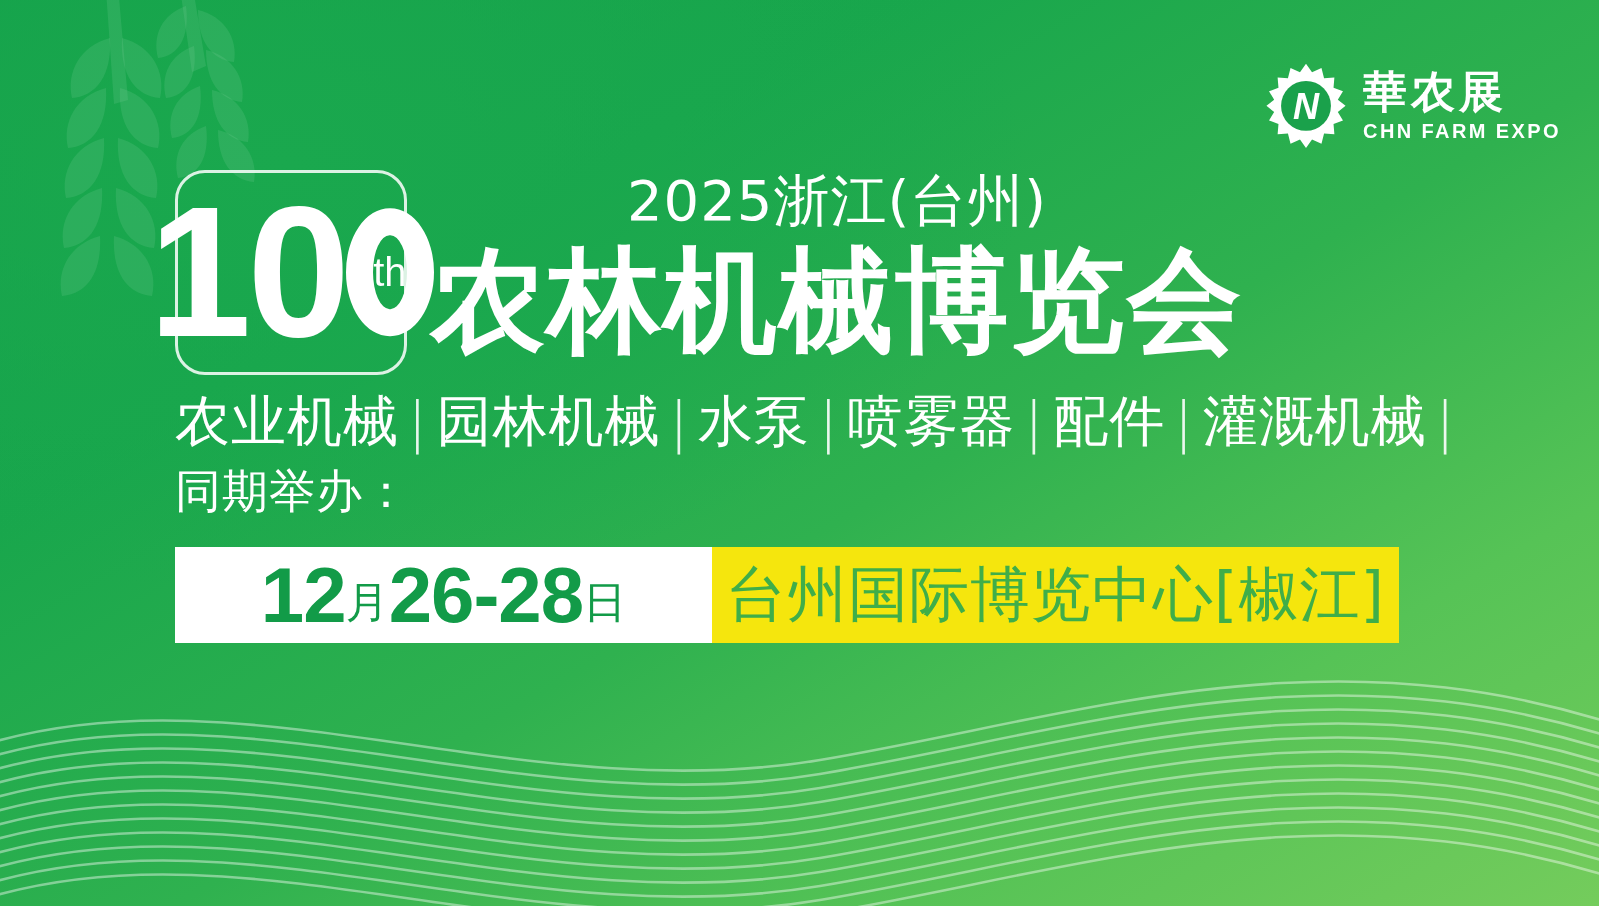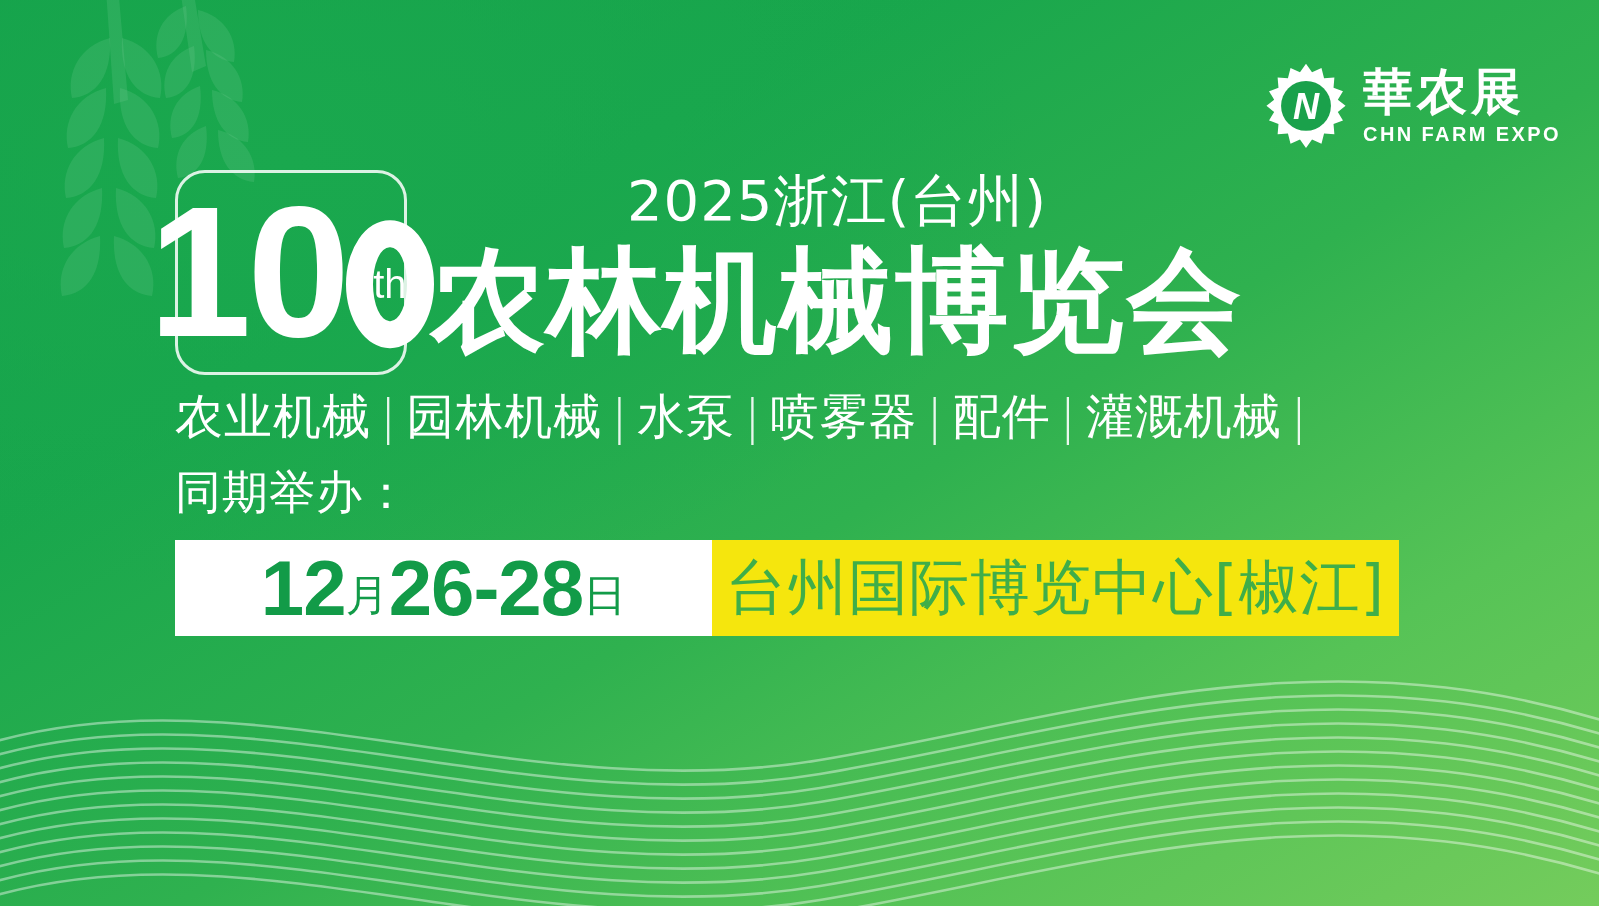--- a/index.html
+++ b/index.html
@@ -22,37 +22,37 @@
   .waves svg{width:100%;height:100%;display:block;}
   
   .brand{
     position:absolute;right:38px;top:62px;
     display:flex;align-items:center;gap:14px;
   }
   .brand-gear{width:86px;height:86px;flex:0 0 auto;}
   .brand-gear svg{display:block;width:100%;height:100%;}
   .brand-text{display:flex;flex-direction:column;align-items:flex-start;line-height:1;}
   .brand-cn{
-    color:#fff;font-size:50px;font-weight:bold;letter-spacing:4px;
+    color:#fff;font-size:44px;font-weight:bold;letter-spacing:4px;
     font-family:"DejaVu Sans","Liberation Sans",sans-serif;
   }
   .brand-en{
     color:#fff;font-size:20px;font-weight:bold;letter-spacing:2.4px;margin-top:7px;
   }
   
   .main{position:absolute;left:175px;top:170px;width:1230px;}
   .titlerow{display:flex;align-items:flex-start;}
   .badge{
     width:232px;height:205px;flex:0 0 auto;
     border:3px solid rgba(255,255,255,.85);border-radius:30px;
     position:relative;box-sizing:border-box;
   }
   .badge-inner{
     position:absolute;left:0;right:0;top:50%;transform:translateY(-50%);
-    display:flex;align-items:flex-end;justify-content:center;
+    display:flex;align-items:center;justify-content:center;
   }
   .badge-one{
     color:#fff;font-size:185px;font-weight:bold;line-height:.82;
     font-family:"Liberation Sans",sans-serif;letter-spacing:-4px;
   }
   .badge-o{
     width:128px;height:128px;border-radius:50%;
     border:27px solid #fff;box-sizing:border-box;
     display:flex;align-items:center;justify-content:center;
     position:relative;
@@ -68,40 +68,40 @@
     white-space:nowrap;
   }
   .t-main{
     color:#fff;font-size:114px;line-height:1.08;font-weight:bold;
     letter-spacing:2px;margin-top:10px;white-space:nowrap;
     font-family:"DejaVu Sans","Liberation Sans",sans-serif;
   }
   
   .cats{
     margin-top:10px;display:flex;align-items:center;
-    color:#fff;font-size:48px;font-weight:normal;letter-spacing:1px;
+    color:#fff;font-size:55px;font-weight:normal;letter-spacing:1px;
     font-family:"DejaVu Sans","Liberation Sans",sans-serif;white-space:nowrap;
   }
   .cat-sep{margin:0 9px;font-weight:300;opacity:.9;}
   
   .eng{
     margin-top:12px;color:#fff;font-size:32.5px;font-weight:normal;
     letter-spacing:2.1px;white-space:nowrap;
     font-family:"Liberation Sans",sans-serif;
   }
   
   .concurrent{
-    margin-top:13px;display:flex;align-items:baseline;white-space:nowrap;
+    margin-top:2px;display:flex;align-items:baseline;white-space:nowrap;
     font-family:"DejaVu Sans","Liberation Sans",sans-serif;
   }
   .conc-label{color:#fff;font-size:46px;font-weight:normal;letter-spacing:1px;}
   .conc-value{color:#fff;font-size:54px;font-weight:bold;letter-spacing:1px;}
   
   .bar{
-    margin-top:16px;display:flex;align-items:stretch;height:96px;width:1224px;
+    margin-top:24px;display:flex;align-items:stretch;height:96px;width:1224px;
   }
   .bar-date{
     background:#ffffff;flex:0 0 537px;
     display:flex;align-items:center;justify-content:center;
     color:#129b48;
   }
   .d-num{
     font-size:78px;font-weight:bold;line-height:1;letter-spacing:-1px;
     font-family:"Liberation Sans",sans-serif;
   }

